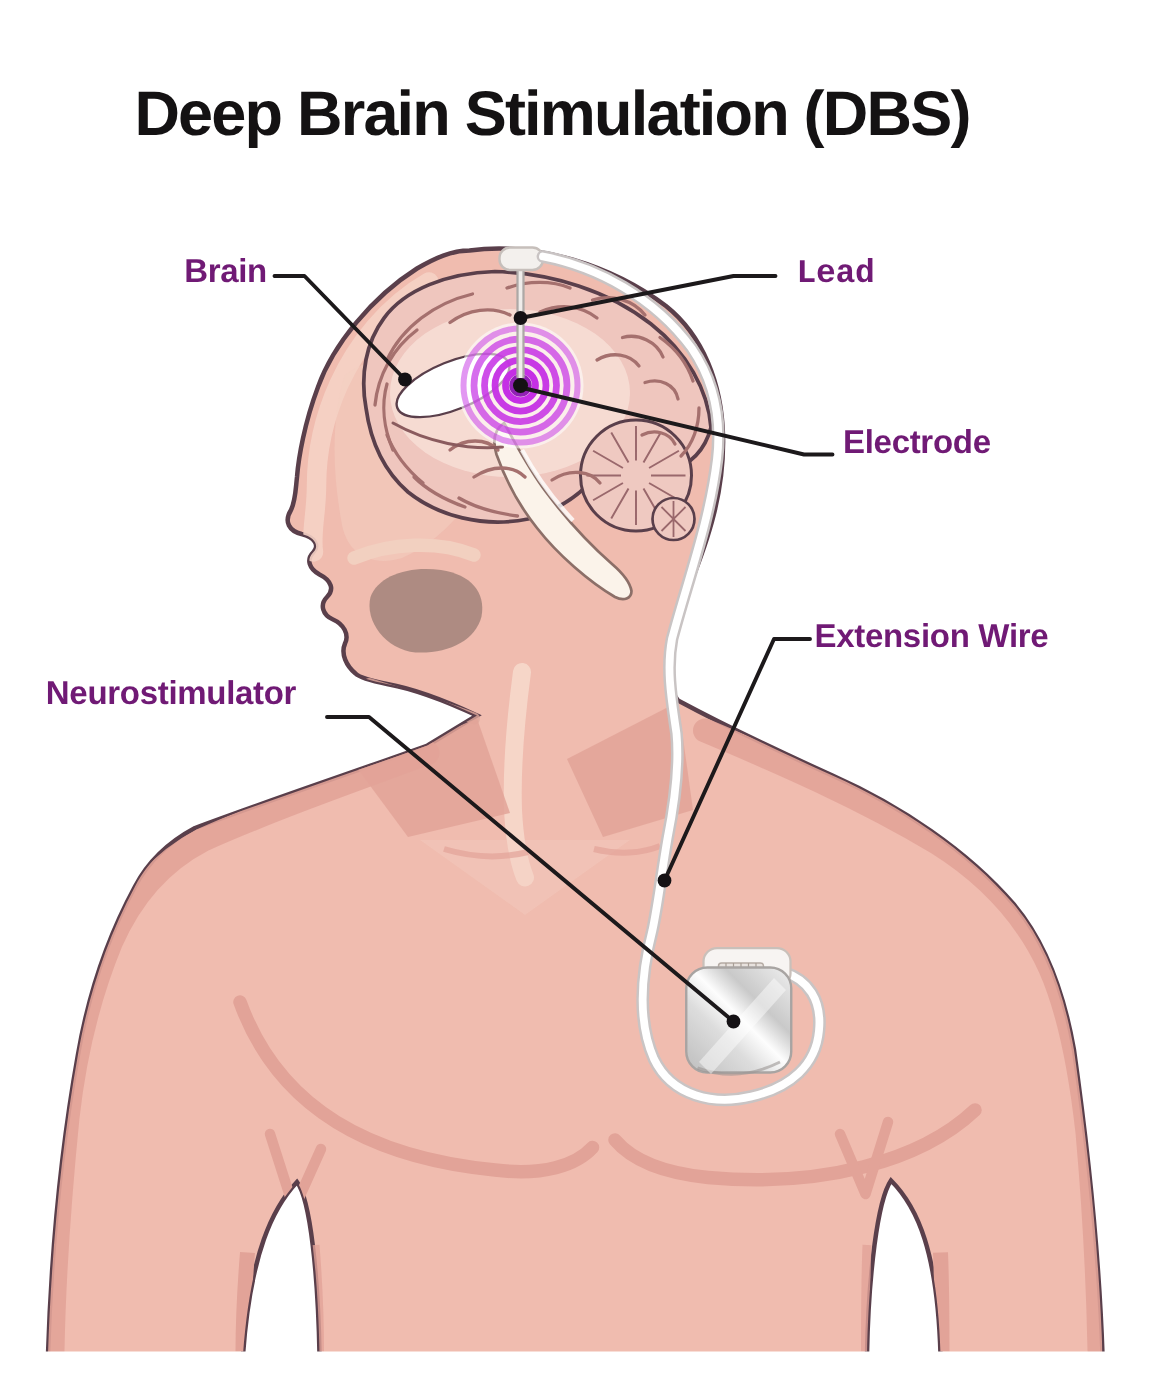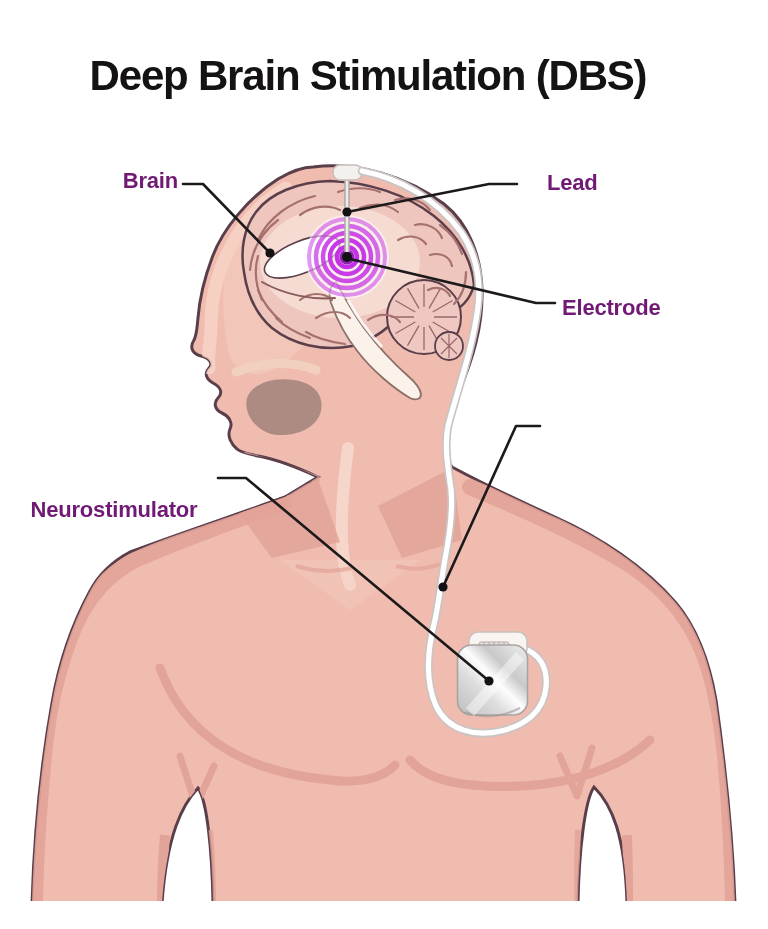--- a/index.html
+++ b/index.html
@@ -4,24 +4,24 @@
 <style>
   html,body{margin:0;padding:0;background:#ffffff;}
   .stage{position:relative;width:768px;height:929px;background:#ffffff;overflow:hidden;
          font-family:"Liberation Sans",sans-serif;}
   .stage svg{position:absolute;left:0;top:0;}
   .title{position:absolute;left:0;top:52px;width:736px;text-align:center;
          font-size:42px;font-weight:800;letter-spacing:-1.2px;color:#141213;}
   .lbl{position:absolute;font-size:22px;font-weight:700;letter-spacing:-0.2px;
        color:#701a75;white-space:nowrap;line-height:24px;}
   .lbl-brain{left:56px;top:169px;width:122px;text-align:right;}
-  .lbl-lead{left:547px;top:171px;}
-  .lbl-electrode{left:562px;top:296px;}
+  .lbl-lead{left:531px;top:171px;font-family:Liberation Mono, monospace;}
+  .lbl-electrode{left:562px;top:283px;}
   .lbl-extension{left:543px;top:412px;}
-  .lbl-neuro{left:8px;top:450px;width:212px;text-align:center;line-height:23px;margin-top:48px;}
+  .lbl-neuro{left:8px;top:450px;width:212px;text-align:center;line-height:23px;}
 </style>
 </head>
 <body>
 
 <div class="stage">
 
   <svg width="768" height="929" viewBox="0 0 768 929">
     <defs>
       <linearGradient id="metal" x1="0" y1="1" x2="1" y2="0">
         <stop offset="0" stop-color="#BDBDBD"></stop>
@@ -192,17 +192,18 @@
       <circle cx="443" cy="587" r="4.6"></circle>
       <circle cx="489" cy="681" r="4.6"></circle>
     </g>
   </svg>
 
   <div class="title">Deep Brain Stimulation (DBS)</div>
 
   <div class="lbl lbl-brain">Brain</div>
   <div class="lbl lbl-lead">Lead</div>
   <div class="lbl lbl-electrode">Electrode</div>
+  <div class="lbl lbl-extension">Extension Wire</div>
   <div class="lbl lbl-neuro">
     <div>Neurostimulator</div>
   </div>
 
 </div>
 
 </body></html>

